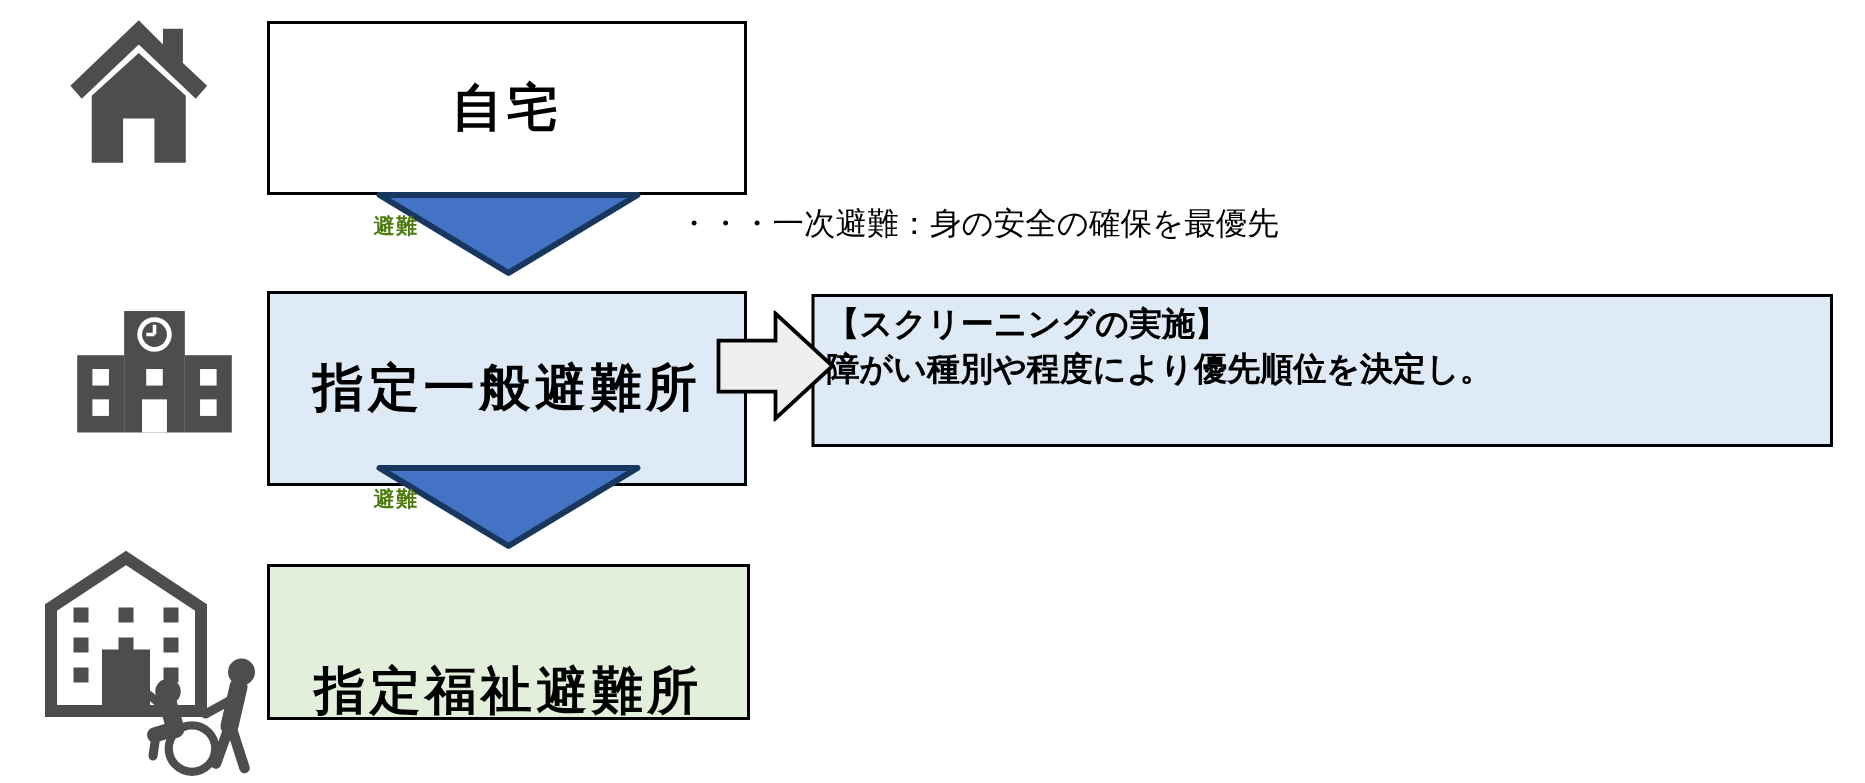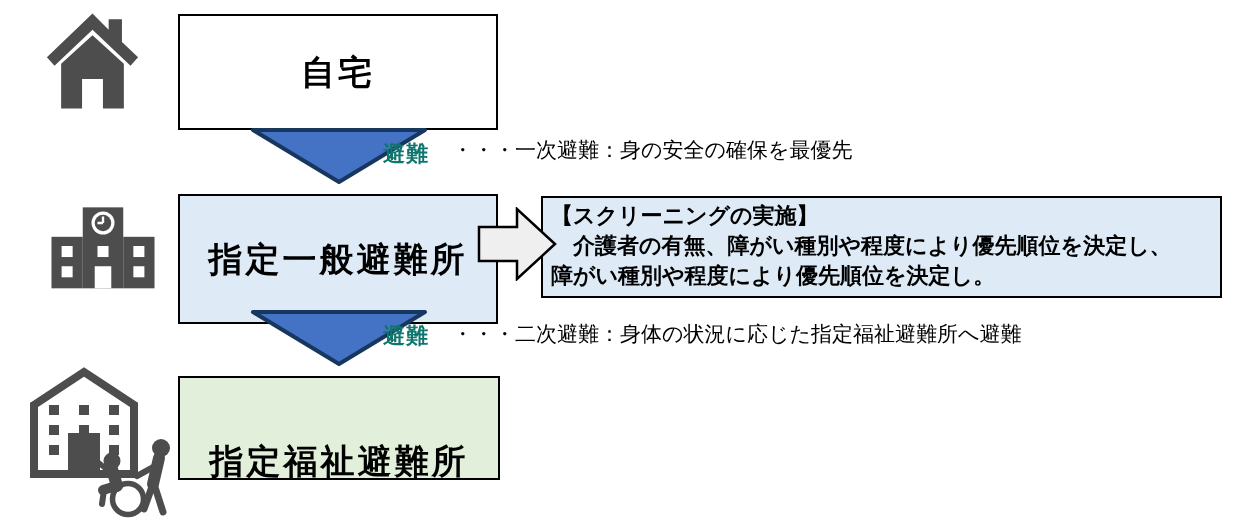--- a/index.html
+++ b/index.html
@@ -26,21 +26,21 @@
   }
   .box-home{left:178px;top:14px;width:320px;height:116px;background:#fff;}
   .box-general{left:178px;top:194px;width:320px;height:130px;background:var(--box-blue-fill,#DEEBF7);}
   .box-welfare{left:178px;top:376px;width:322px;height:104px;background:var(--box-green-fill,#E2EFDA);align-items:flex-end;}
   
   .tri-arrow{position:absolute;width:180px;height:58px;}
   .tri-arrow svg{position:absolute;left:0;top:0;width:100%;height:100%;overflow:visible;}
   .tri-poly{fill:var(--arrow-blue,#4472C4);stroke:var(--arrow-border,#17375E);stroke-width:4;stroke-linejoin:round;}
   .tri-label{
     position:absolute;left:0;top:16px;width:100%;
-    text-align:right;color:#0f766e;font-size:22px;font-weight:bold;
+    text-align:left;color:#4d7c0f;font-size:14px;font-weight:bold;
     letter-spacing:1px;line-height:1;
   }
   .tri-1{left:249px;top:127px;}
   .tri-2{left:249px;top:309px;}
   
   .note{
     position:absolute;left:452px;
     font-size:21px;font-weight:normal;white-space:nowrap;line-height:1.3;
   }
   .note-1{top:138px;font-family:Liberation Mono, monospace;}
@@ -108,32 +108,30 @@
   <div class="node-box box-general">
     <span class="node-label">指定一般避難所</span>
   </div>
 
   <svg class="abs block-arrow" viewBox="0 0 80 74" aria-hidden="true">
     <polygon class="block-poly" points="2,20 40,20 40,2 78,37 40,72 40,54 2,54"></polygon>
   </svg>
 
   <div class="screening-box">
     <div>【スクリーニングの実施】</div>
-    <div>　介護者の有無、障がい種別や程度により優先順位を決定し、</div>
     <div>障がい種別や程度により優先順位を決定し。</div>
   </div>
 
   <div class="tri-arrow tri-2">
     <svg viewBox="0 0 180 58" aria-hidden="true">
       <polygon class="tri-poly" points="4,3 176,3 90,55"></polygon>
     </svg>
     <span class="tri-label">避難</span>
   </div>
 
-  <div class="note note-2">・・・二次避難：身体の状況に応じた指定福祉避難所へ避難</div>
 
   <svg class="abs welfare-building-icon" viewBox="0 0 118 112" aria-hidden="true">
     <path d="M9 38 L59 5 L109 38 L109 107 L9 107 Z" fill="#fff" class="icon-stroke" stroke-width="8" stroke-linejoin="miter"></path>
     <rect class="icon-fill" x="24" y="38" width="10" height="10"></rect>
     <rect class="icon-fill" x="54" y="38" width="10" height="10"></rect>
     <rect class="icon-fill" x="84" y="38" width="10" height="10"></rect>
     <rect class="icon-fill" x="24" y="58" width="10" height="10"></rect>
     <rect class="icon-fill" x="54" y="58" width="10" height="10"></rect>
     <rect class="icon-fill" x="84" y="58" width="10" height="10"></rect>
     <rect class="icon-fill" x="24" y="78" width="10" height="10"></rect>

